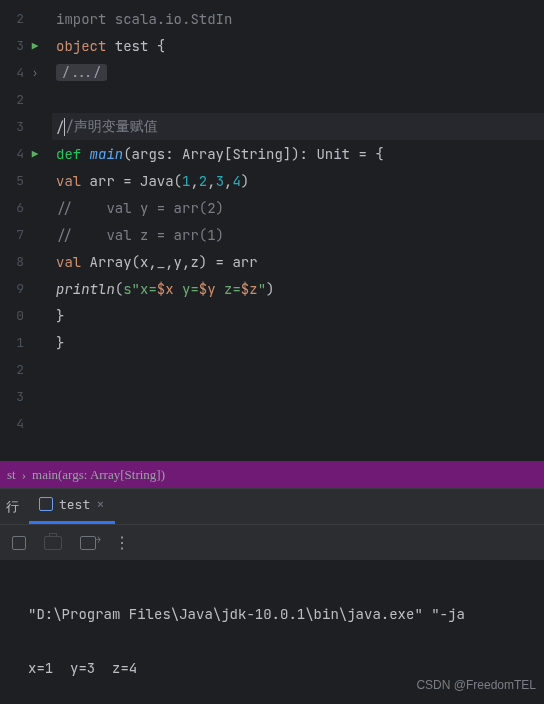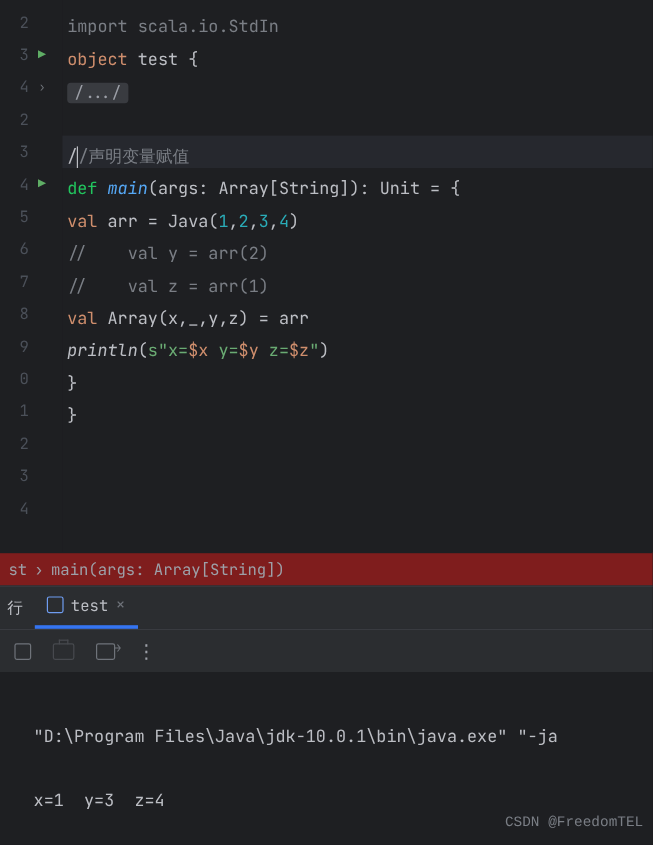--- a/index.html
+++ b/index.html
@@ -3,51 +3,51 @@
 <meta charset="utf-8">
 <style>
 * { margin:0; padding:0; box-sizing:border-box; }
 body { width:544px; height:704px; background:#1e1f22; font-family:"JetBrains Mono",Consolas,monospace; font-size:14px; overflow:hidden; color:#bcbec4; }
 .editor { display:flex; height:460px; }
 .gutter { width:52px; background:#1e1f22; padding-top:5px; }
 .grow { display:flex; height:27px; align-items:center; justify-content:flex-end; padding-right:6px; color:#4b5059; font-size:13px; }
 .grow .num { width:18px; text-align:right; }
 .grow .ic { width:22px; display:flex; justify-content:center; }
 .code { flex:1; padding-top:5px; background:#1e1f22; }
-.line { height:27px; display:flex; align-items:flex-end; white-space:pre; padding-left:4px; }
+.line { height:27px; display:flex; align-items:center; white-space:pre; padding-left:4px; }
 .line.hl { background:#26282e; }
 .kw-o { color:#cf8e6d; }
 .kw-d { color:#22c55e; }
 .kw-v { color:#cf8e6d; }
 .fn { color:#56a8f5;font-style:italic; }
 .id { color:#bcbec4; }
 .num-lit { color:#2aacb8; }
 .str { color:#6aab73; }
 .cmt { color:#7a7e85; }
 .intp { color:#cf8e6d; }
 .play { color:#5fad65; font-size:11px; }
 .chev { color:#6f737a; font-size:10px; }
 .fold { background:#393b40; color:#9da0a8; padding:0 6px; border-radius:3px; font-size:13px; }
 .caret { border-left:1px solid #bcbec4; height:18px; display:inline-block; vertical-align:middle; }
-.crumb { height:28px; background:#7f1d1d; border-top:1px solid #1e1f22; display:flex; align-items:center; color:#9da0a8; font-size:13px; padding-left:4px; }
+.crumb { height:28px; background:#701a75; border-top:1px solid #1e1f22; display:flex; align-items:center; color:#9da0a8; font-size:13px; padding-left:4px;font-family:Liberation Serif, serif; }
 .crumb span { margin:0 3px; }
 .tabs { height:36px; background:#2b2d30; border-top:1px solid #393b40; display:flex; align-items:flex-end; }
 .tab-l { padding:0 10px 8px 6px; color:#bcbec4; font-size:13px; }
 .tab { display:flex; align-items:center; gap:6px; padding:8px 10px; border-bottom:3px solid #3574f0; color:#bcbec4; font-size:13px; }
 .tab .sq { width:14px; height:14px; border:1.5px solid #6f9df1; border-radius:2px; }
 .tab .cls { color:#6f737a; font-size:14px; }
 .tool { height:36px; background:#2b2d30; display:flex; align-items:center; gap:18px; padding-left:12px; border-top:1px solid #393b40; }
 .tool .sq2 { width:14px; height:14px; border:1.5px solid #6f737a; border-radius:2px; }
 .tool .cam { width:18px; height:14px; border:1.5px solid #5a5d63; border-radius:2px; position:relative; opacity:.6; }
 .tool .cam:before { content:""; position:absolute; top:-4px; left:4px; width:6px; height:3px; border:1.5px solid #5a5d63; border-bottom:none; }
 .tool .exp { width:16px; height:14px; border:1.5px solid #6f737a; border-radius:2px; position:relative; }
 .tool .exp:after { content:"→"; position:absolute; top:-4px; right:-6px; font-size:10px; color:#6f737a; }
 .tool .dots { color:#9da0a8; font-size:16px; letter-spacing:1px; }
 .console { background:#1e1f22; padding:14px 10px 0 28px; height:144px; color:#bcbec4; font-size:14px; line-height:27px; white-space:pre; overflow:hidden; }
-.wm { position:absolute; right:8px; bottom:12px; color:#7a7e85; font-size:12px; font-family:Liberation Mono, monospace; }
+.wm { position:absolute; right:8px; bottom:12px; color:#7a7e85; font-size:12px; font-family:Liberation Sans, sans-serif; }
 </style>
 </head>
 <body>
 
 <div class="editor">
   <div class="gutter">
     <div class="grow">
         <span class="num">2</span>
         <span class="ic"></span>
       </div>

